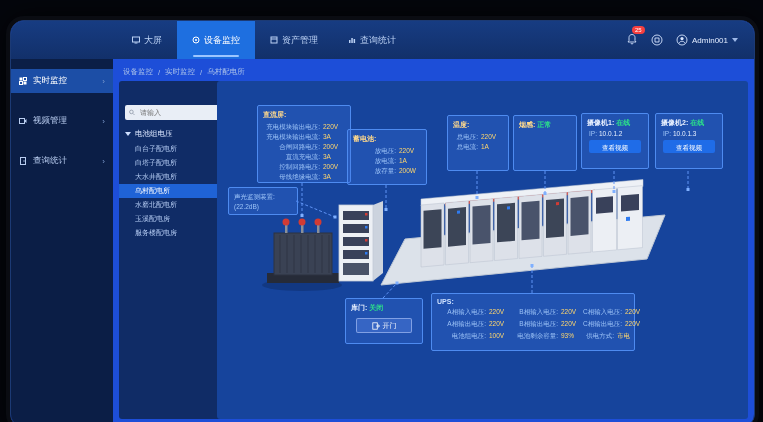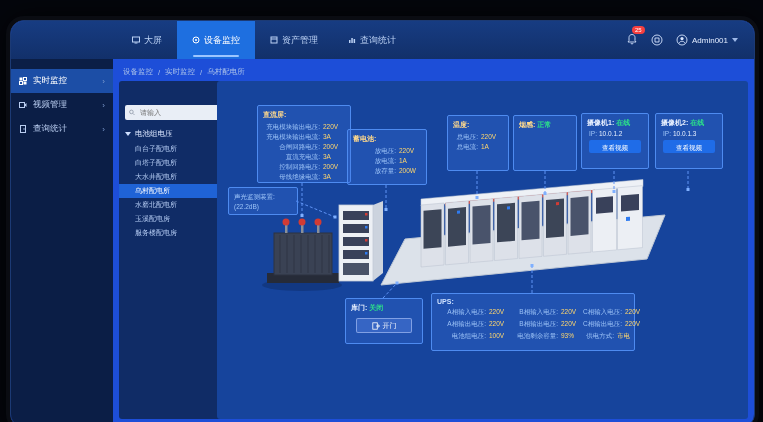--- a/index.html
+++ b/index.html
@@ -15,21 +15,21 @@
   .nav-item.active::after{content:"";position:absolute;left:20%;bottom:2px;width:60%;height:2px;background:#9cc6ff;border-radius:2px;}
   .nav-ico{width:8px;height:8px;display:inline-block;}
   .top-right{margin-left:auto;margin-right:16px;display:flex;align-items:center;gap:13px;color:#d6e4ff;}
   .badge{position:absolute;top:-5px;left:6px;background:#f53f3f;color:#fff;font-size:6px;
     border-radius:6px;padding:0 3px;line-height:8px;height:8px;}
   .bell-wrap{position:relative;cursor:pointer;}
   .user{display:flex;align-items:center;gap:4px;font-size:8px;color:#e2ecff;cursor:pointer;}
   .caret{width:0;height:0;border-left:3px solid transparent;border-right:3px solid transparent;border-top:4px solid #9db8e8;}
   
   .sidebar{position:absolute;left:0;top:38px;width:102px;bottom:0;background:#0b1e46;}
-  .side-item{display:flex;align-items:center;gap:6px;height:24px;padding:0 8px;
+  .side-item{display:flex;align-items:center;gap:6px;height:24px;margin-top:16px;padding:0 8px;
     font-size:8.5px;color:#b9cdf0;cursor:pointer;}
   .side-item.active{background:#1c4ea6;color:#fff;margin-top:10px;}
   .side-item .chev{margin-left:auto;font-size:8px;color:#7e9ccf;}
   
   .breadcrumb{position:absolute;left:112px;top:44px;height:14px;font-size:7.5px;color:#a9c1ea;
     display:flex;gap:5px;align-items:center;}
   
   .tree{position:absolute;left:108px;top:60px;width:112px;bottom:8px;background:#102c66;border-radius:3px;padding-top:22px;}
   .search{margin:2px 6px 6px 6px;height:15px;background:#e9eef6;border-radius:2px;display:flex;align-items:center;padding:0 4px;gap:3px;}
   .search input{border:0;outline:0;background:transparent;width:100%;font-size:7px;color:#333;}

